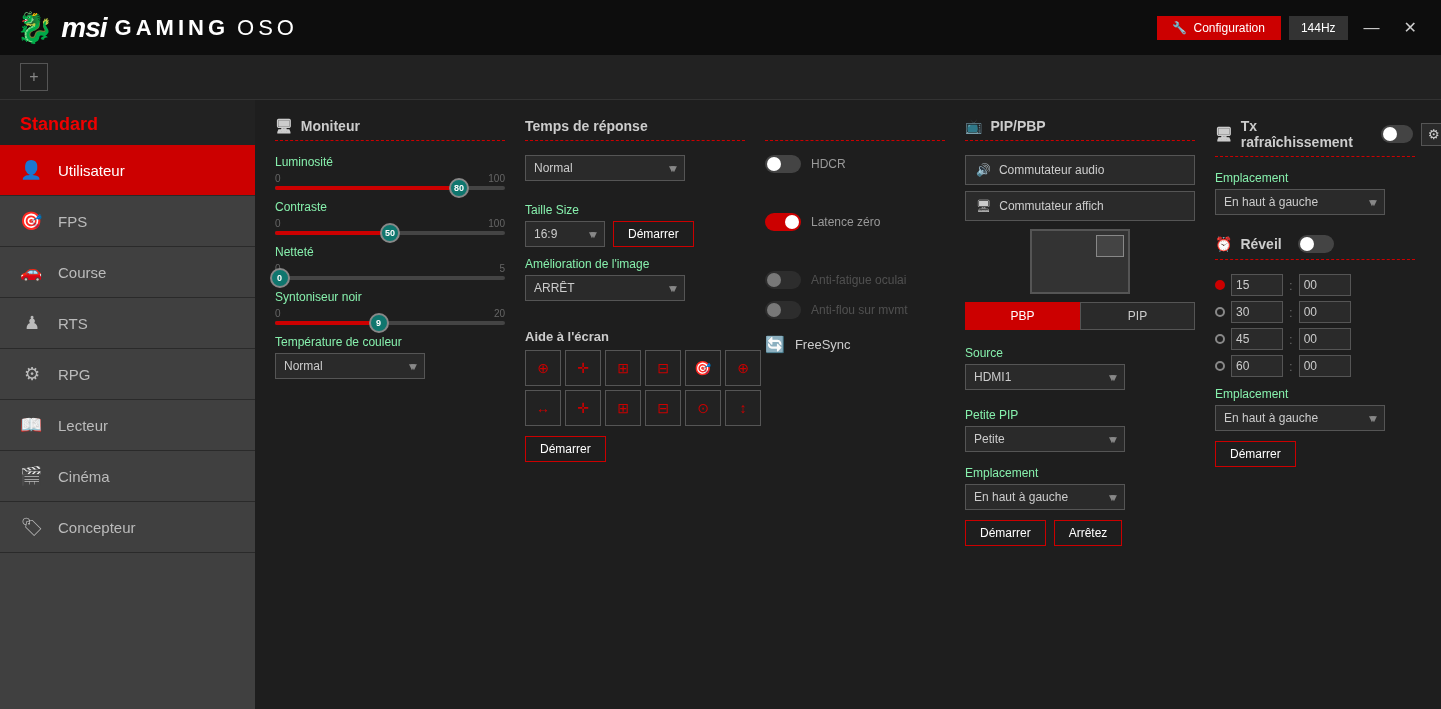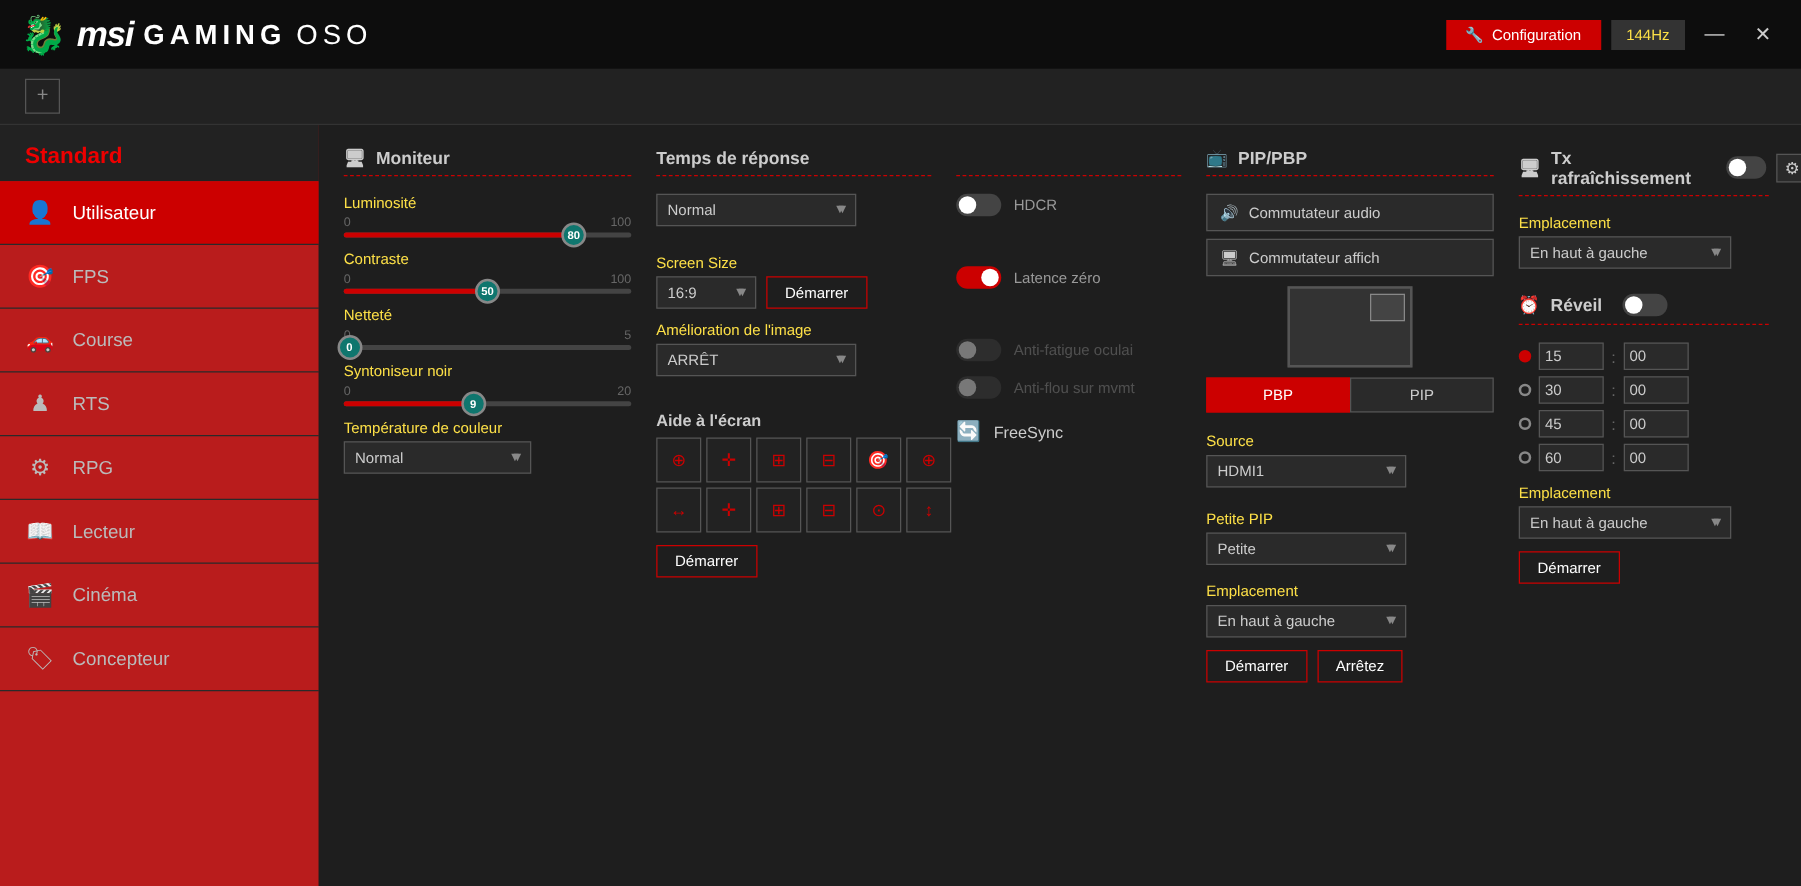--- a/index.html
+++ b/index.html
@@ -62,21 +62,21 @@
       border: none;
       padding: 5px 16px;
       font-size: 12px;
       cursor: pointer;
       display: flex;
       align-items: center;
       gap: 6px;
     }
     .hz-badge {
       background: #333;
-      color: #fde047;
+      color: #ffffff;
       padding: 5px 12px;
       font-size: 12px;
     }
     .win-btn {
       background: none;
       border: none;
       color: #ccc;
       font-size: 16px;
       cursor: pointer;
       padding: 2px 8px;
@@ -108,21 +108,21 @@
 
     
     .main-layout {
       display: flex;
       height: calc(709px - 100px);
     }
 
     
     .sidebar {
       width: 255px;
-      background: #b91c1c;
+      background: #404040;
       flex-shrink: 0;
       padding-top: 0;
     }
     .sidebar-section-title {
       color: #e00;
       font-size: 18px;
       font-weight: 600;
       padding: 14px 20px 10px;
       background: #222;
     }
@@ -166,21 +166,21 @@
       font-weight: 600;
       margin-bottom: 6px;
     }
     .section-divider {
       border: none;
       border-top: 1px dashed #c00;
       margin-bottom: 14px;
     }
 
     .control-label {
-      color: #fde047;
+      color: #86efac;
       font-size: 12px;
       margin-bottom: 4px;
       margin-top: 10px;
     }
 
     
     .slider-container {
       margin-bottom: 6px;
     }
     .slider-range-labels {
@@ -572,21 +572,21 @@
 
       <div class="select-wrapper" style="margin-bottom:12px">
         <select style="width:160px">
           <option>Normal</option>
           <option>Rapide</option>
           <option>Ultra-rapide</option>
         </select>
         <span style="position:absolute;right:6px;top:50%;transform:translateY(-50%);color:#888;font-size:10px;pointer-events:none">▼</span>
       </div>
 
-      <div class="control-label">Screen Size</div>
+      <div class="control-label">Taille Size</div>
       <div style="display:flex;align-items:center;gap:8px;margin-bottom:4px">
         <div class="select-wrapper">
           <select style="width:80px">
             <option>16:9</option>
             <option>4:3</option>
             <option>1:1</option>
           </select>
           <span style="position:absolute;right:6px;top:50%;transform:translateY(-50%);color:#888;font-size:10px;pointer-events:none">▼</span>
         </div>
         <button class="btn-red">Démarrer</button>

